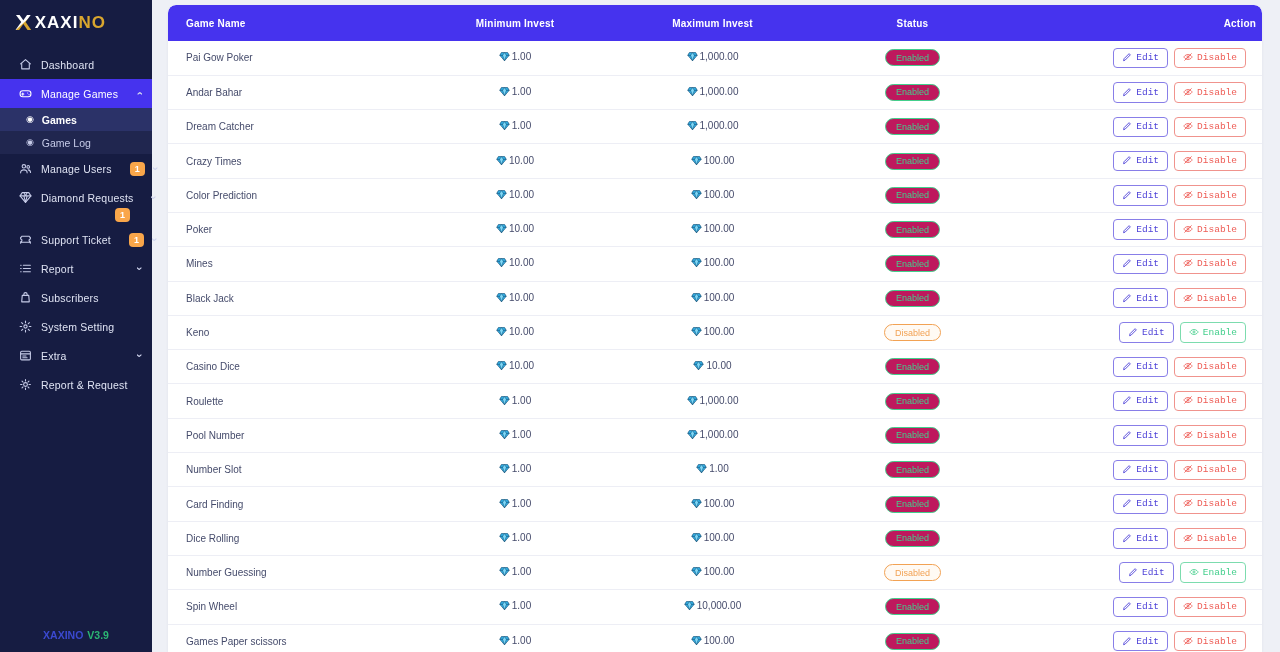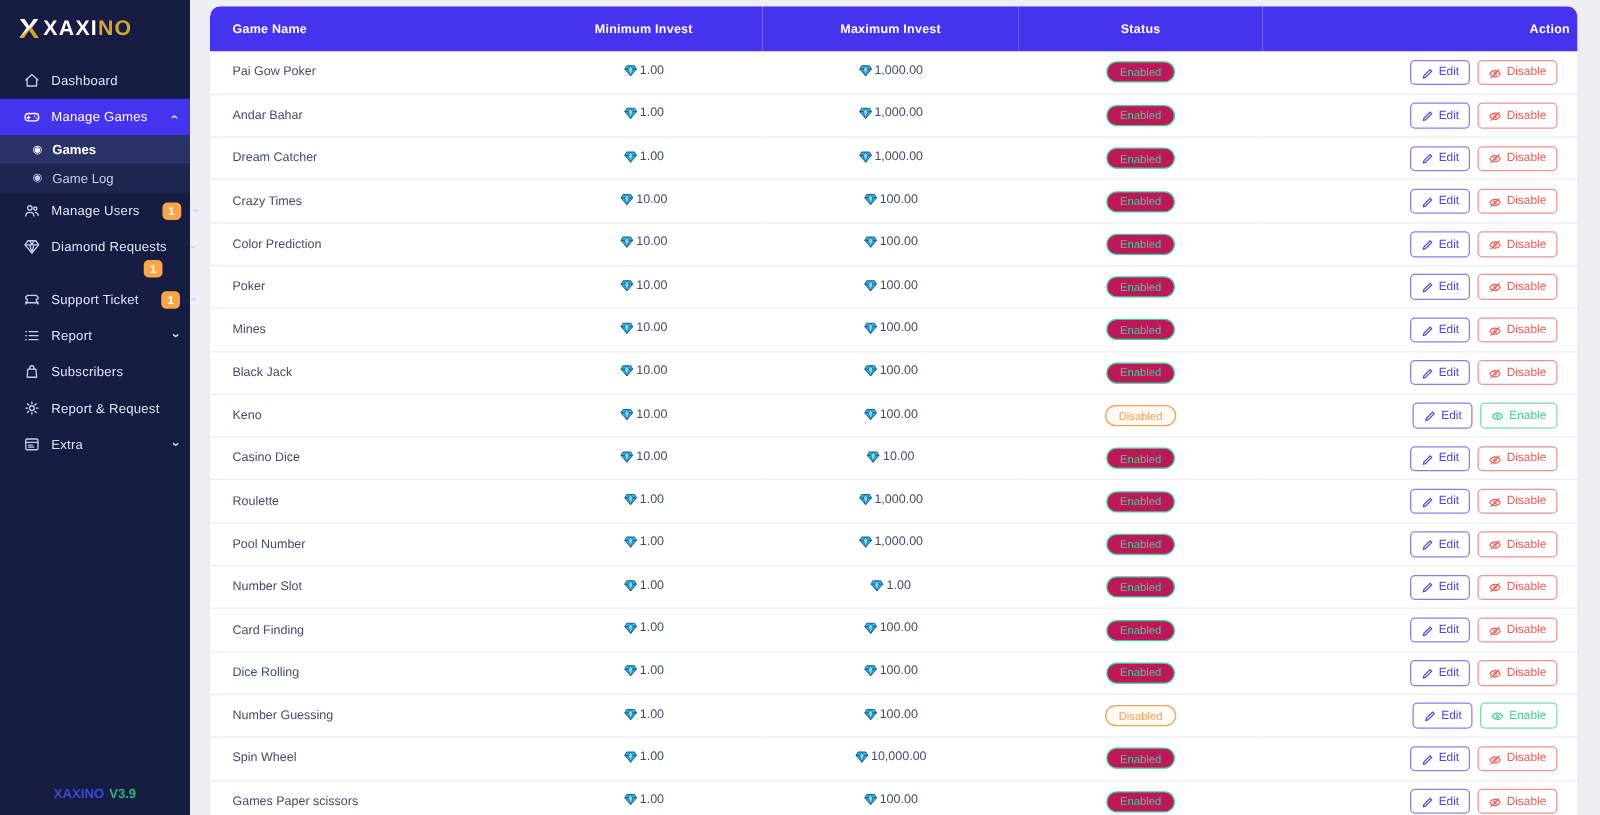--- a/index.html
+++ b/index.html
@@ -95,23 +95,23 @@
   .gem-icon svg { width:11px; height:11px; display:block; }
 
   .pill {
     display:inline-block; min-width:52px; padding:2.5px 10px; border-radius:10px;
     font-size:9px; border:1px solid; background:transparent;
   }
   .pill-enabled  { color:var(--success,#43cf8c); border-color:var(--success,#43cf8c); background:#be185d; }
   .pill-disabled { color:var(--warning,#f2a254); border-color:var(--warning,#f2a254); background:#fffaf4; }
 
   .btn {
-    display:inline-flex; align-items:flex-end; gap:4px;
+    display:inline-flex; align-items:flex-start; gap:4px;
     padding:3.5px 8px; border-radius:4px; border:1px solid; background:#ffffff;
-    font-size:9.5px; font-family:Liberation Sans, sans-serif; cursor:pointer; line-height:1.2; vertical-align:middle;
+    font-size:9.5px; font-family:Liberation Mono, monospace; cursor:pointer; line-height:1.2; vertical-align:middle;
   }
   .btn + .btn { margin-left:6px; }
   .btn svg { width:10px; height:10px; }
   .btn-edit    { color:var(--edit,#5044d8);   border-color:#887ee8; }
   .btn-danger  { color:var(--danger,#ee5c55); border-color:#f0938d; }
   .btn-success { color:var(--success,#43cf8c);border-color:#7cdcae; }
 </style>
 </head>
 <body>
 
@@ -221,40 +221,52 @@
             </svg>
           </span>
       <span class="nav-label">Subscribers</span>
       <span class="nav-spacer"></span>
     </div>
   </div>
       <div>
     <div class="nav-item">
       <span class="nav-icon">
             <svg viewBox="0 0 24 24" fill="none" stroke="#c6cbe8" stroke-width="2" stroke-linecap="round" stroke-linejoin="round">
-              <circle cx="12" cy="12" r="3.5"></circle>
-              <path d="M12 3v2.5M12 18.5V21M3 12h2.5M18.5 12H21M5.6 5.6l1.8 1.8M16.6 16.6l1.8 1.8M18.4 5.6l-1.8 1.8M7.4 16.6l-1.8 1.8"></path>
+              <circle cx="12" cy="12" r="3"></circle>
+              <path d="M12 2v3M12 19v3M2 12h3M19 12h3M4.9 4.9l2.1 2.1M17 17l2.1 2.1M19.1 4.9 17 7M7 17l-2.1 2.1"></path>
             </svg>
           </span>
-      <span class="nav-label">Report &amp; Request</span>
+      <span class="nav-label">System Setting</span>
       <span class="nav-spacer"></span>
     </div>
   </div>
       <div>
     <div class="nav-item">
       <span class="nav-icon">
             <svg viewBox="0 0 24 24" fill="none" stroke="#c6cbe8" stroke-width="2" stroke-linecap="round" stroke-linejoin="round">
               <rect x="3" y="4" width="18" height="16" rx="2"></rect>
               <path d="M3 9h18M7 13h6M7 16h8"></path>
             </svg>
           </span>
       <span class="nav-label">Extra</span>
       <span class="nav-spacer"></span>
     <span class="chevron">›</span>
         </div>
+  </div>
+      <div>
+    <div class="nav-item">
+      <span class="nav-icon">
+            <svg viewBox="0 0 24 24" fill="none" stroke="#c6cbe8" stroke-width="2" stroke-linecap="round" stroke-linejoin="round">
+              <circle cx="12" cy="12" r="3.5"></circle>
+              <path d="M12 3v2.5M12 18.5V21M3 12h2.5M18.5 12H21M5.6 5.6l1.8 1.8M16.6 16.6l1.8 1.8M18.4 5.6l-1.8 1.8M7.4 16.6l-1.8 1.8"></path>
+            </svg>
+          </span>
+      <span class="nav-label">Report &amp; Request</span>
+      <span class="nav-spacer"></span>
+    </div>
   </div>
     </nav>
   <div class="sidebar-footer">
     <span class="footer-brand">XAXINO</span>
     <span class="footer-version">V3.9</span>
   </div>
 </aside>
 
 <main class="main">
   <div class="card">

